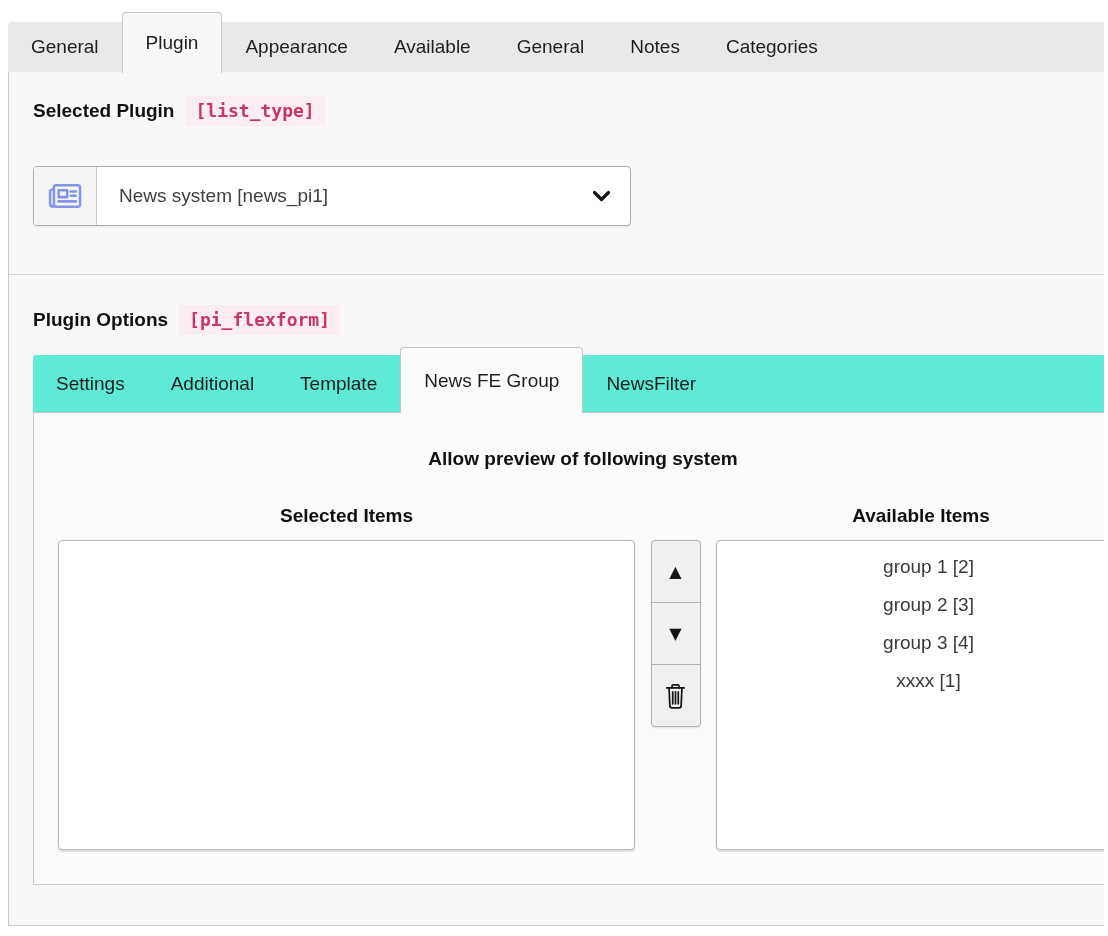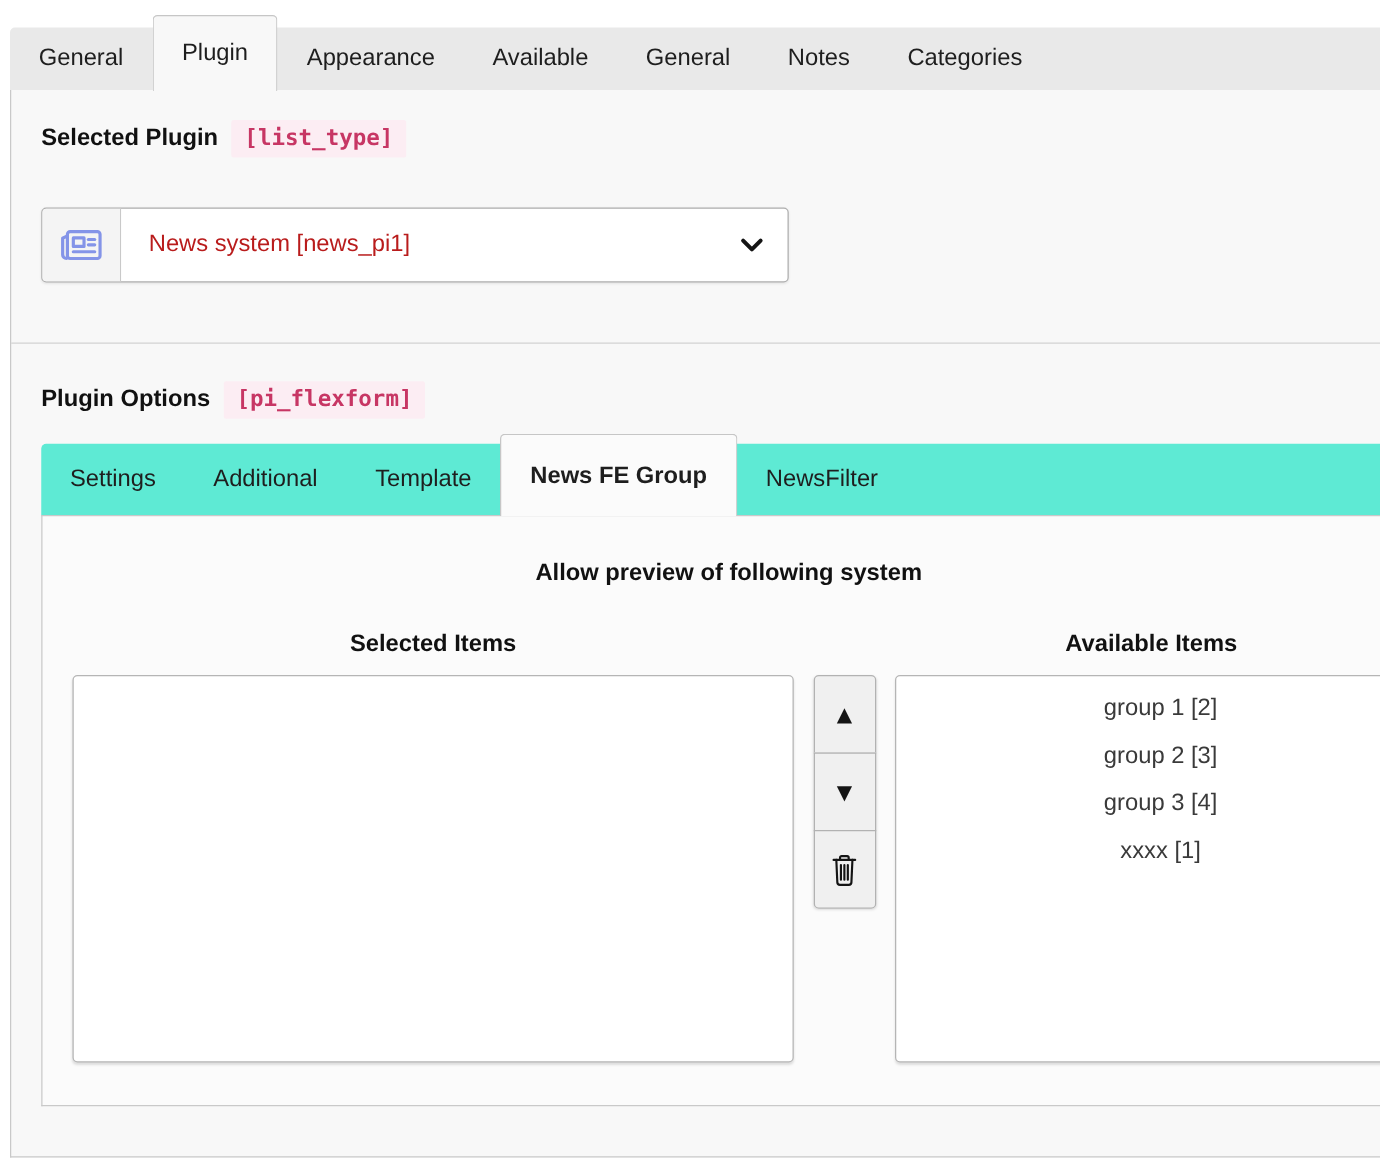--- a/index.html
+++ b/index.html
@@ -31,28 +31,28 @@
     font-size:18px;color:#c73664;background:#fcedf3;padding:4px 10px;border-radius:2px;
     line-height:22px;}
 
   
   .select-wrap{margin-top:40px;width:598px;height:60px;display:flex;align-items:stretch;
     background:#fff;border:1px solid #aeaeae;border-radius:4px;box-sizing:border-box;
     box-shadow:0 1px 2px rgba(0,0,0,0.08);cursor:pointer;}
   .icon-cell{width:62px;background:#f4f4f4;border-right:1px solid #c9c9c9;
     display:grid;place-items:center;border-radius:3px 0 0 3px;flex:0 0 62px;}
   .select-value{flex:1;display:flex;align-items:center;padding-left:22px;
-    font-size:19px;color:#b91c1c;}
+    font-size:19px;color:#404040;}
   .chevron{align-self:center;margin-right:19px;display:flex;}
 
   
   .inner-tabbar{margin-top:20px;width:1075px;height:57px;background:#5eead4;
     border-radius:4px 0 0 0;display:flex;align-items:flex-end;position:relative;z-index:2;}
   .inner-tabbar .tab{height:57px;}
-  .inner-tabbar .tab.active{height:66px;margin-bottom:-1px;background:#fbfbfb;font-weight:bold;}
+  .inner-tabbar .tab.active{height:66px;margin-bottom:-1px;background:#fbfbfb;}
 
   .inner-panel{width:1075px;height:473px;background:#fbfbfb;
     border:1px solid #c9c9c9;border-right:none;box-sizing:border-box;
     padding:34px 0 0 24px;position:relative;z-index:1;}
 
   .fe-heading{font-size:19px;font-weight:bold;color:#111;line-height:24px;}
 
   .dual-grid{display:grid;grid-template-columns:577px 81px 410px;row-gap:12px;margin-top:33px;}
   .col-label{font-size:19px;font-weight:bold;color:#111;line-height:24px;}
 

